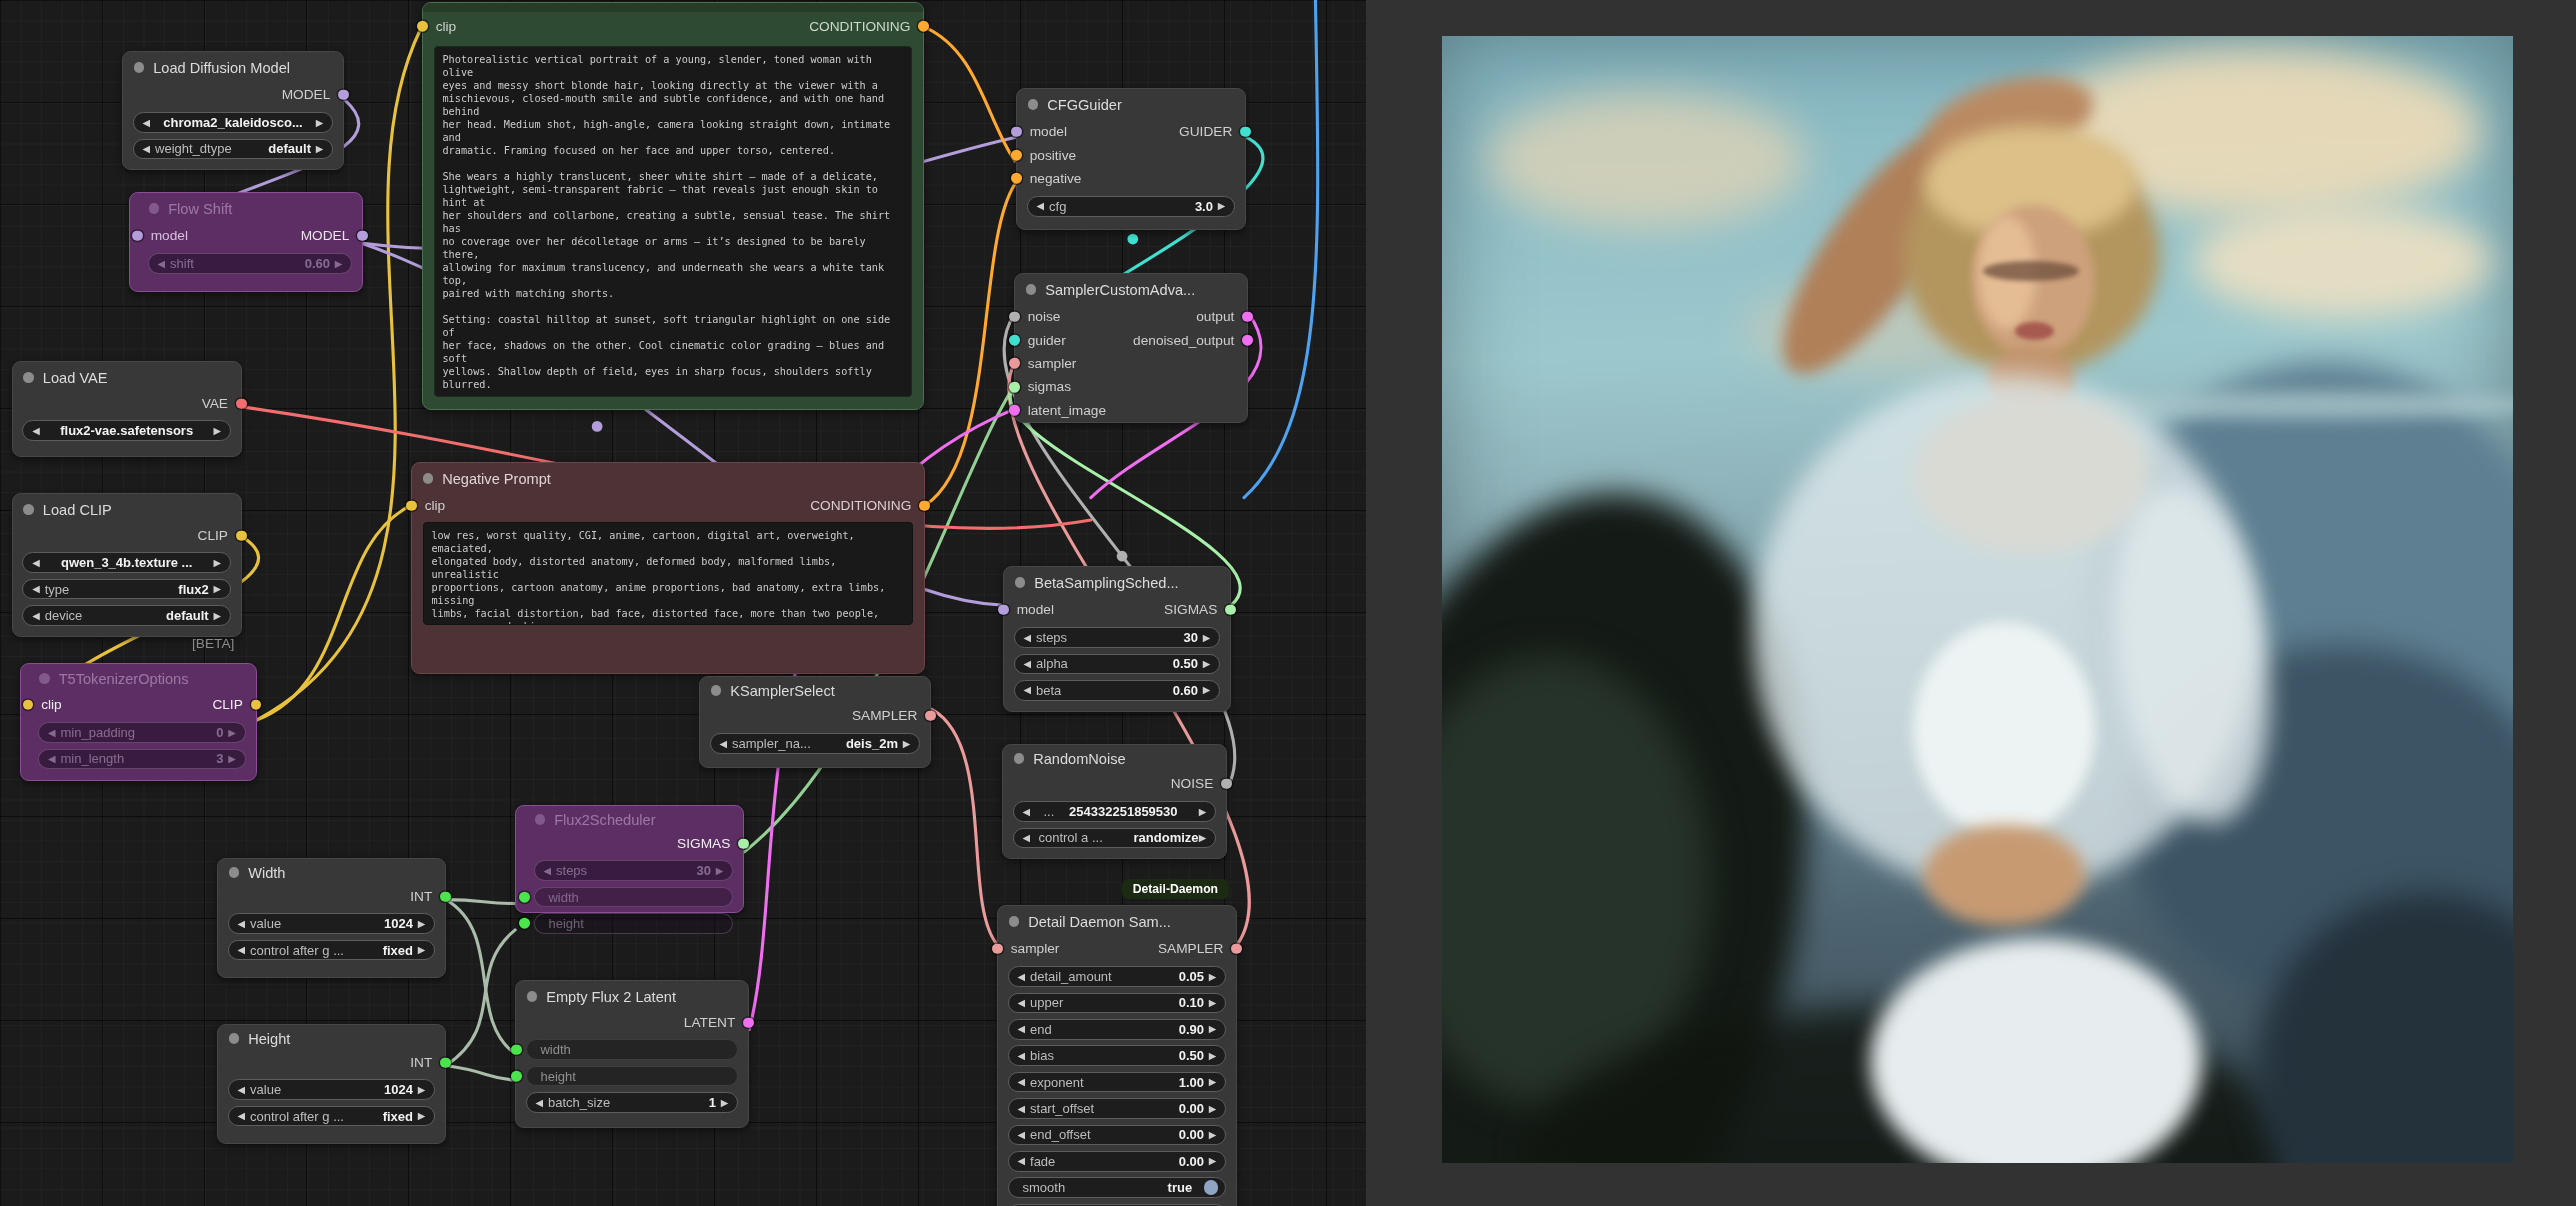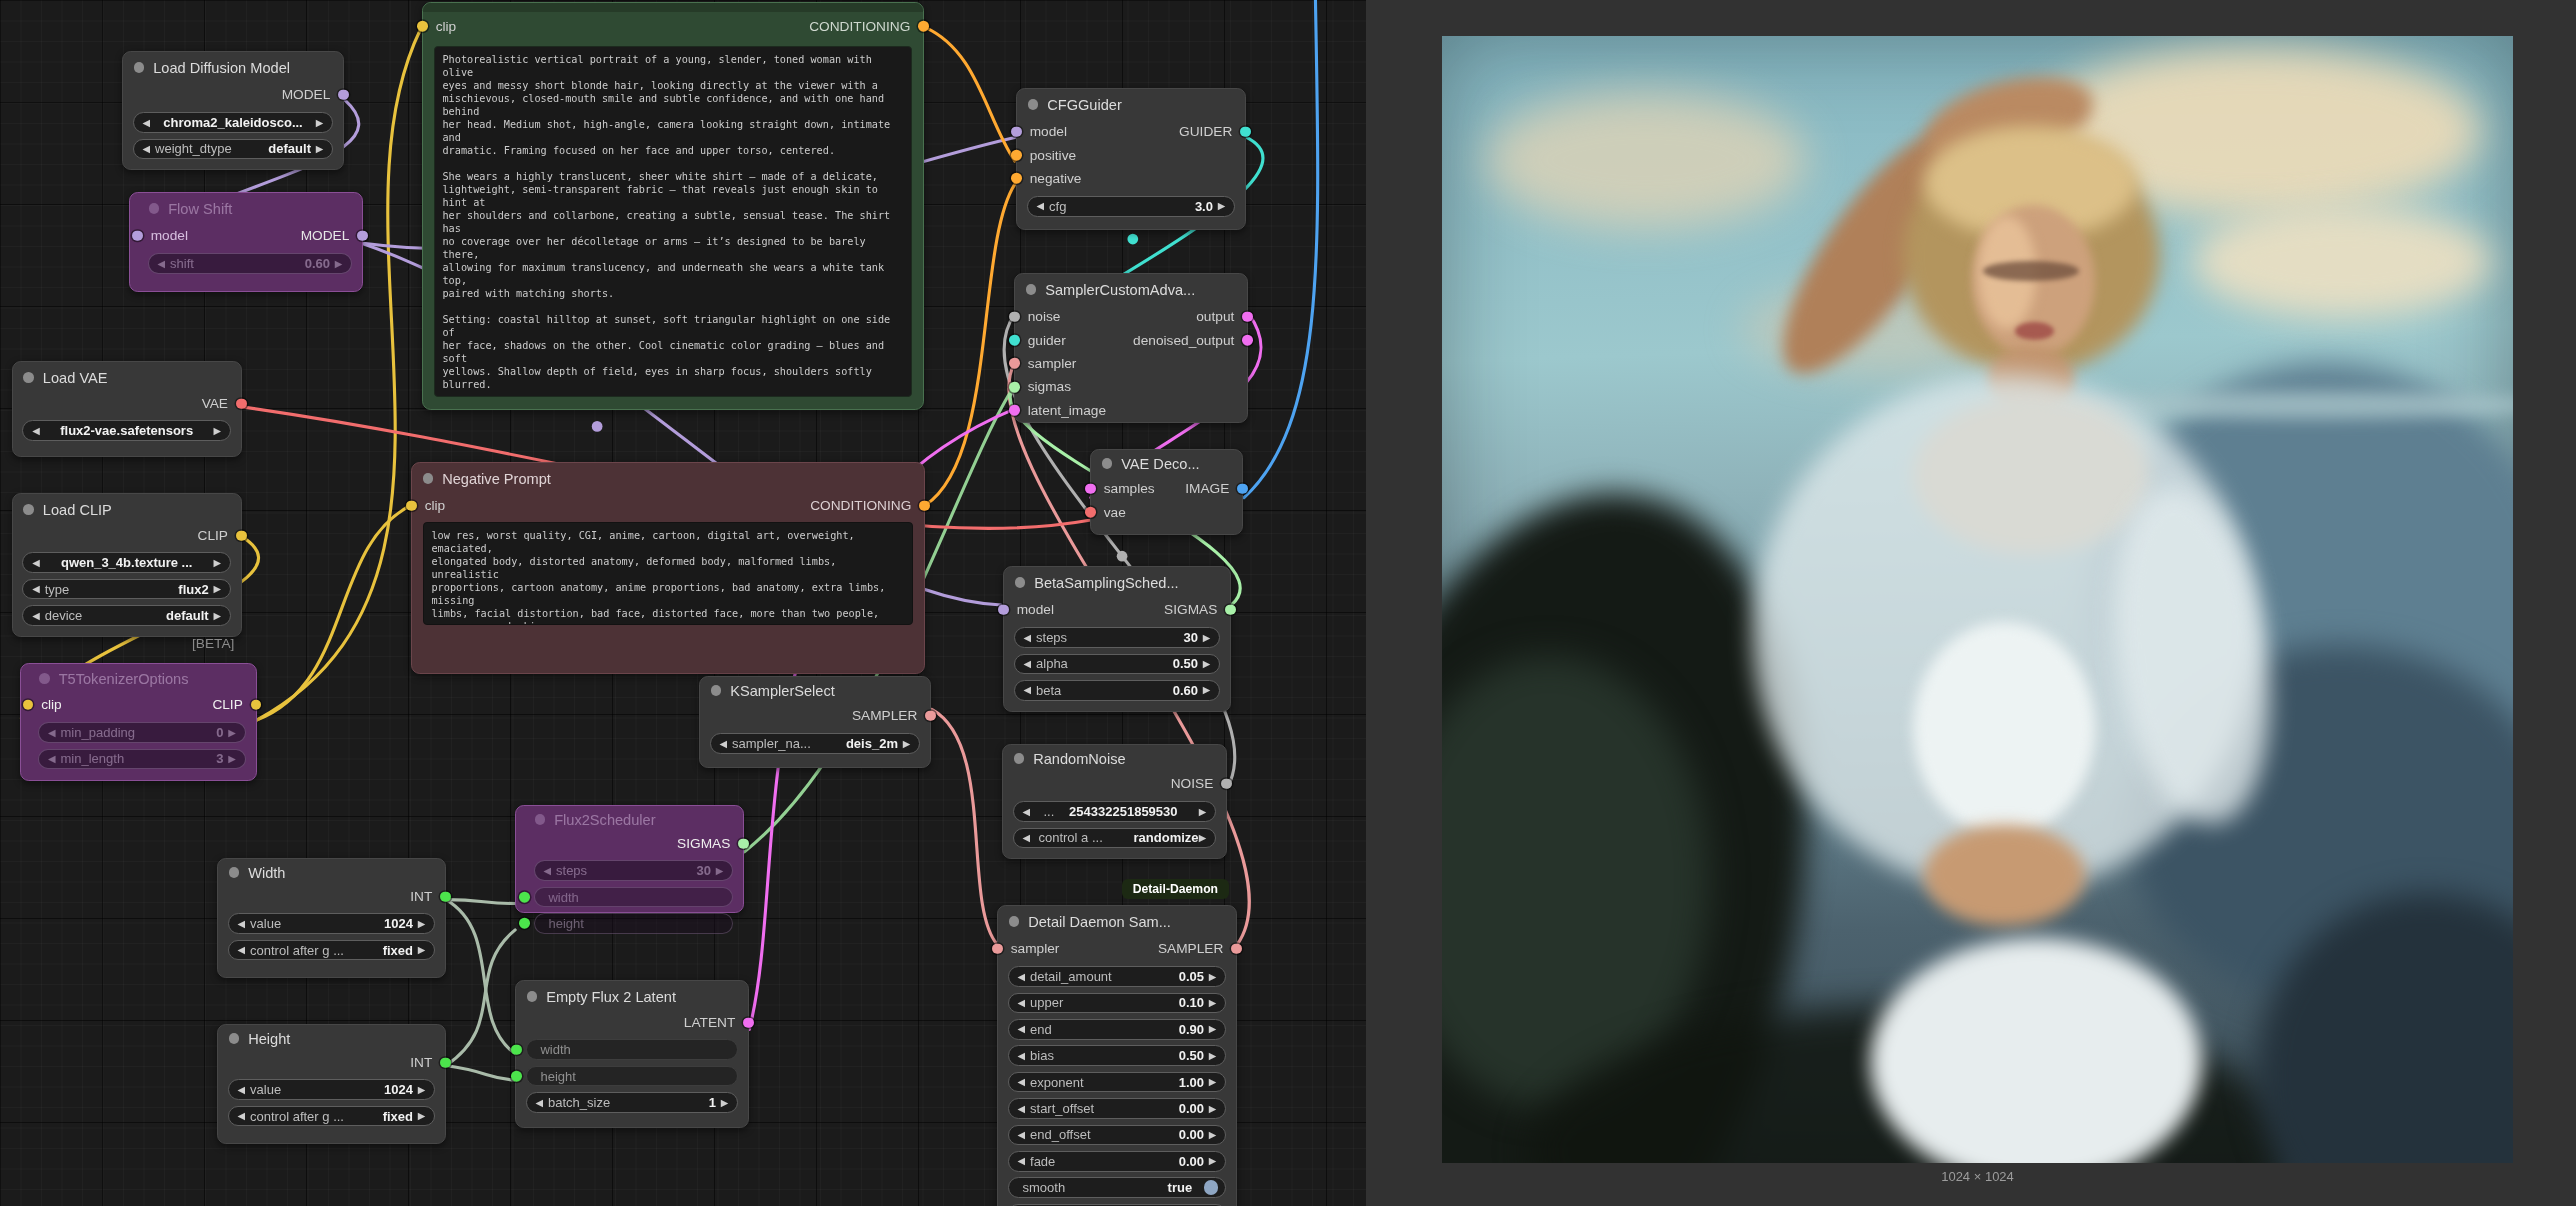--- a/index.html
+++ b/index.html
@@ -276,36 +276,20 @@
       <div class="prow">
         <span>sigmas</span>
         <span class="pdot in c-sigmas"></span>
         </div>
       <div class="prow">
         <span>latent_image</span>
         <span class="pdot in c-latent"></span>
         </div>
     </div>
 
-    <div class="node" style="left:1090px;top:449px;width:153px;height:86px">
-      <div class="nh" style="height:27px">
-          <span class="cdot"></span>
-        <span>VAE Deco...</span>
-        </div>
-      <div class="prow duo">
-        <span>samples</span>
-        <span>IMAGE</span>
-        <span class="pdot in c-latent"></span>
-        <span class="pdot out c-image"></span>
-        </div>
-      <div class="prow">
-        <span>vae</span>
-        <span class="pdot in c-vae"></span>
-        </div>
-    </div>
 
     <div class="node" style="left:1003px;top:566px;width:228px;height:146px">
       <div class="nh">
           <span class="cdot"></span>
         <span>BetaSamplingSched...</span>
         </div>
       <div class="prow duo">
         <span>model</span>
         <span>SIGMAS</span>
         <span class="pdot in c-model"></span>
@@ -631,17 +615,16 @@
       <div class="blob" style="left:50.5%;top:20%;width:9%;height:1.7%;background:#6e4e3c;filter:blur(2.9px);opacity:.75"></div>
       <div class="blob" style="left:53.5%;top:25.4%;width:3.6%;height:1.6%;background:#a75a50;filter:blur(2px)"></div>
       <div class="blob" style="left:51%;top:27.5%;width:8%;height:6%;background:#c2946e;filter:blur(5.9px)"></div>
       <div class="blob" style="left:44%;top:32%;width:22%;height:14%;background:#caa47e;filter:blur(8.8px)"></div>
       <div class="blob" style="left:29%;top:30%;width:47%;height:46%;background:#dde8ea;filter:blur(11.7px);opacity:.8"></div>
       <div class="blob" style="left:63%;top:40%;width:14%;height:30%;background:#e2ebed;filter:blur(11.7px);opacity:.8;transform:rotate(-8deg)"></div>
       <div class="blob" style="left:44%;top:52%;width:17%;height:19%;background:#edf3f3;filter:blur(6.8px)"></div>
       <div class="blob" style="left:45%;top:70%;width:15%;height:9%;background:#c79a72;filter:blur(7.8px)"></div>
       <div class="blob" style="left:40%;top:80%;width:31%;height:22%;background:#e7edee;filter:blur(9.8px)"></div>
     </div>
-    <div class="caption">1024 × 1024</div>
   </div>
 
 </div>
 
 
 </body></html>

